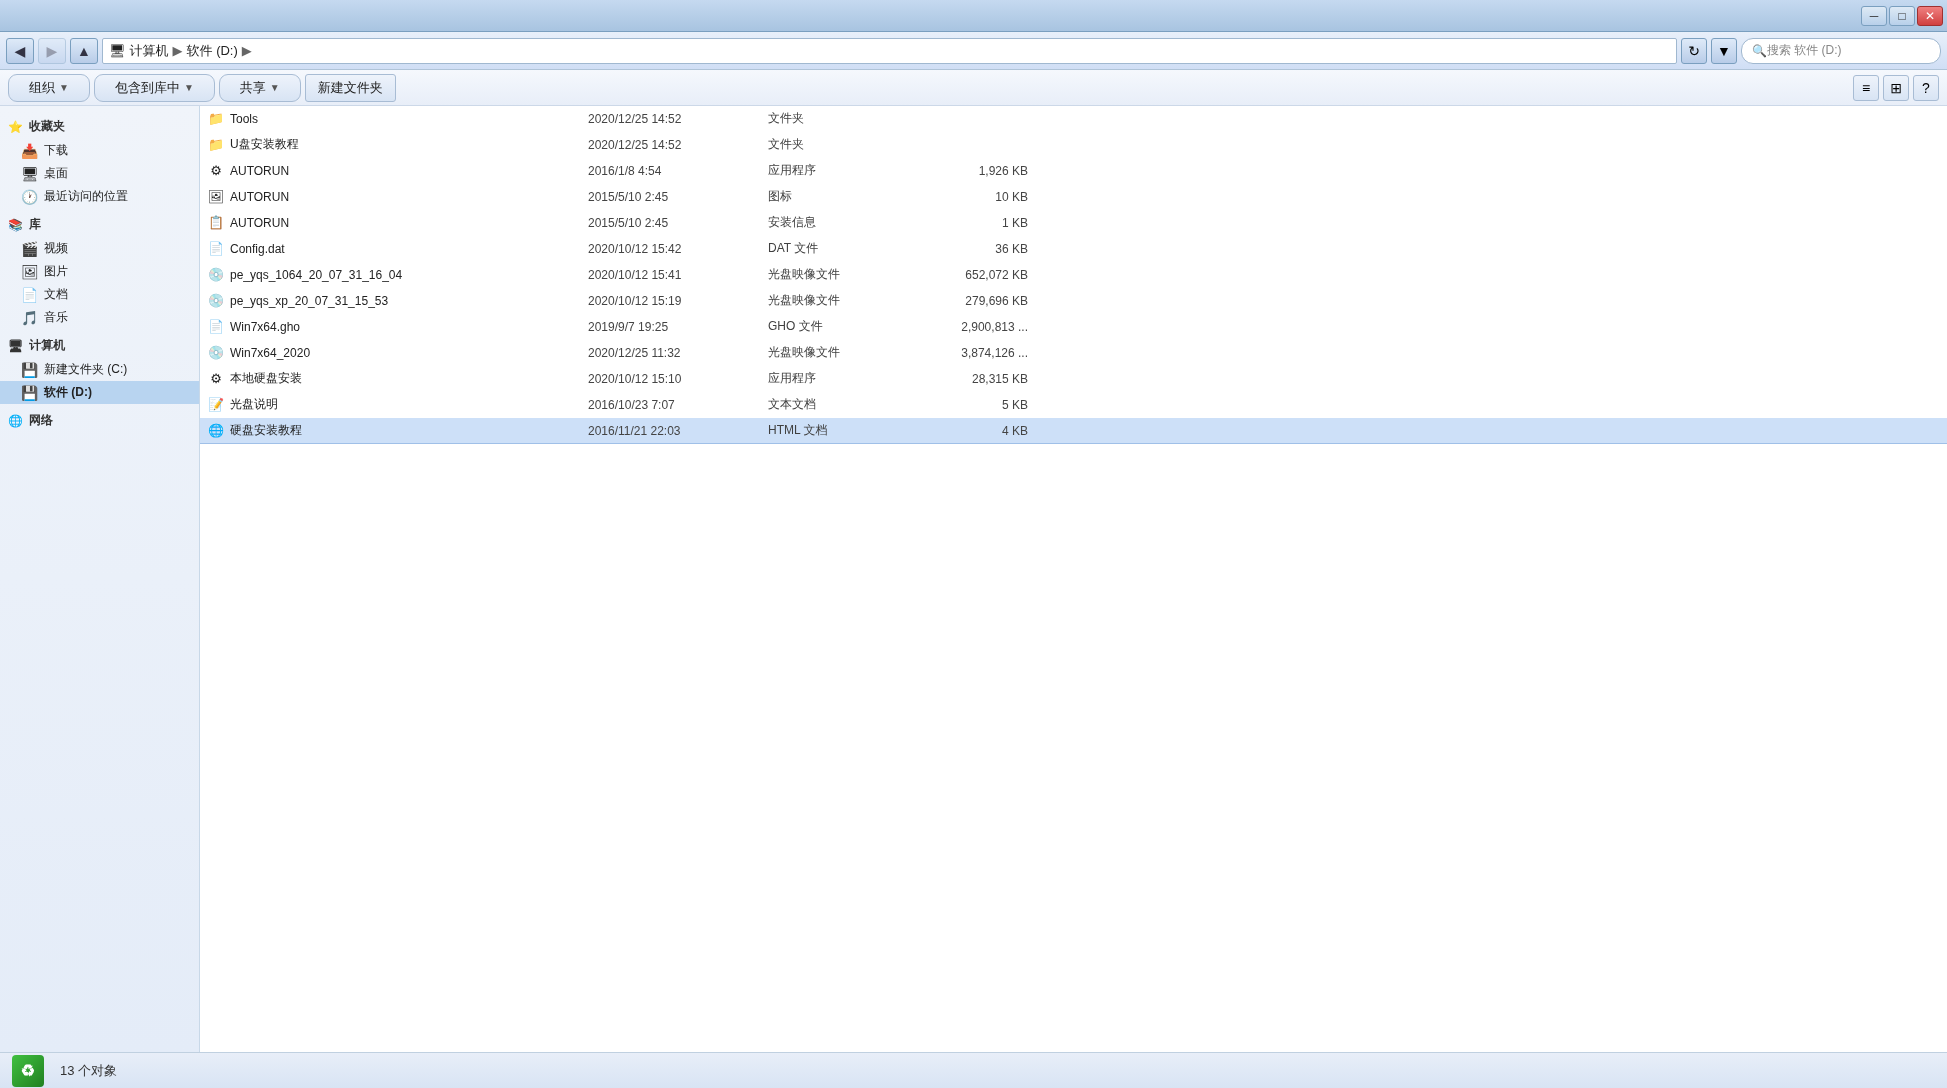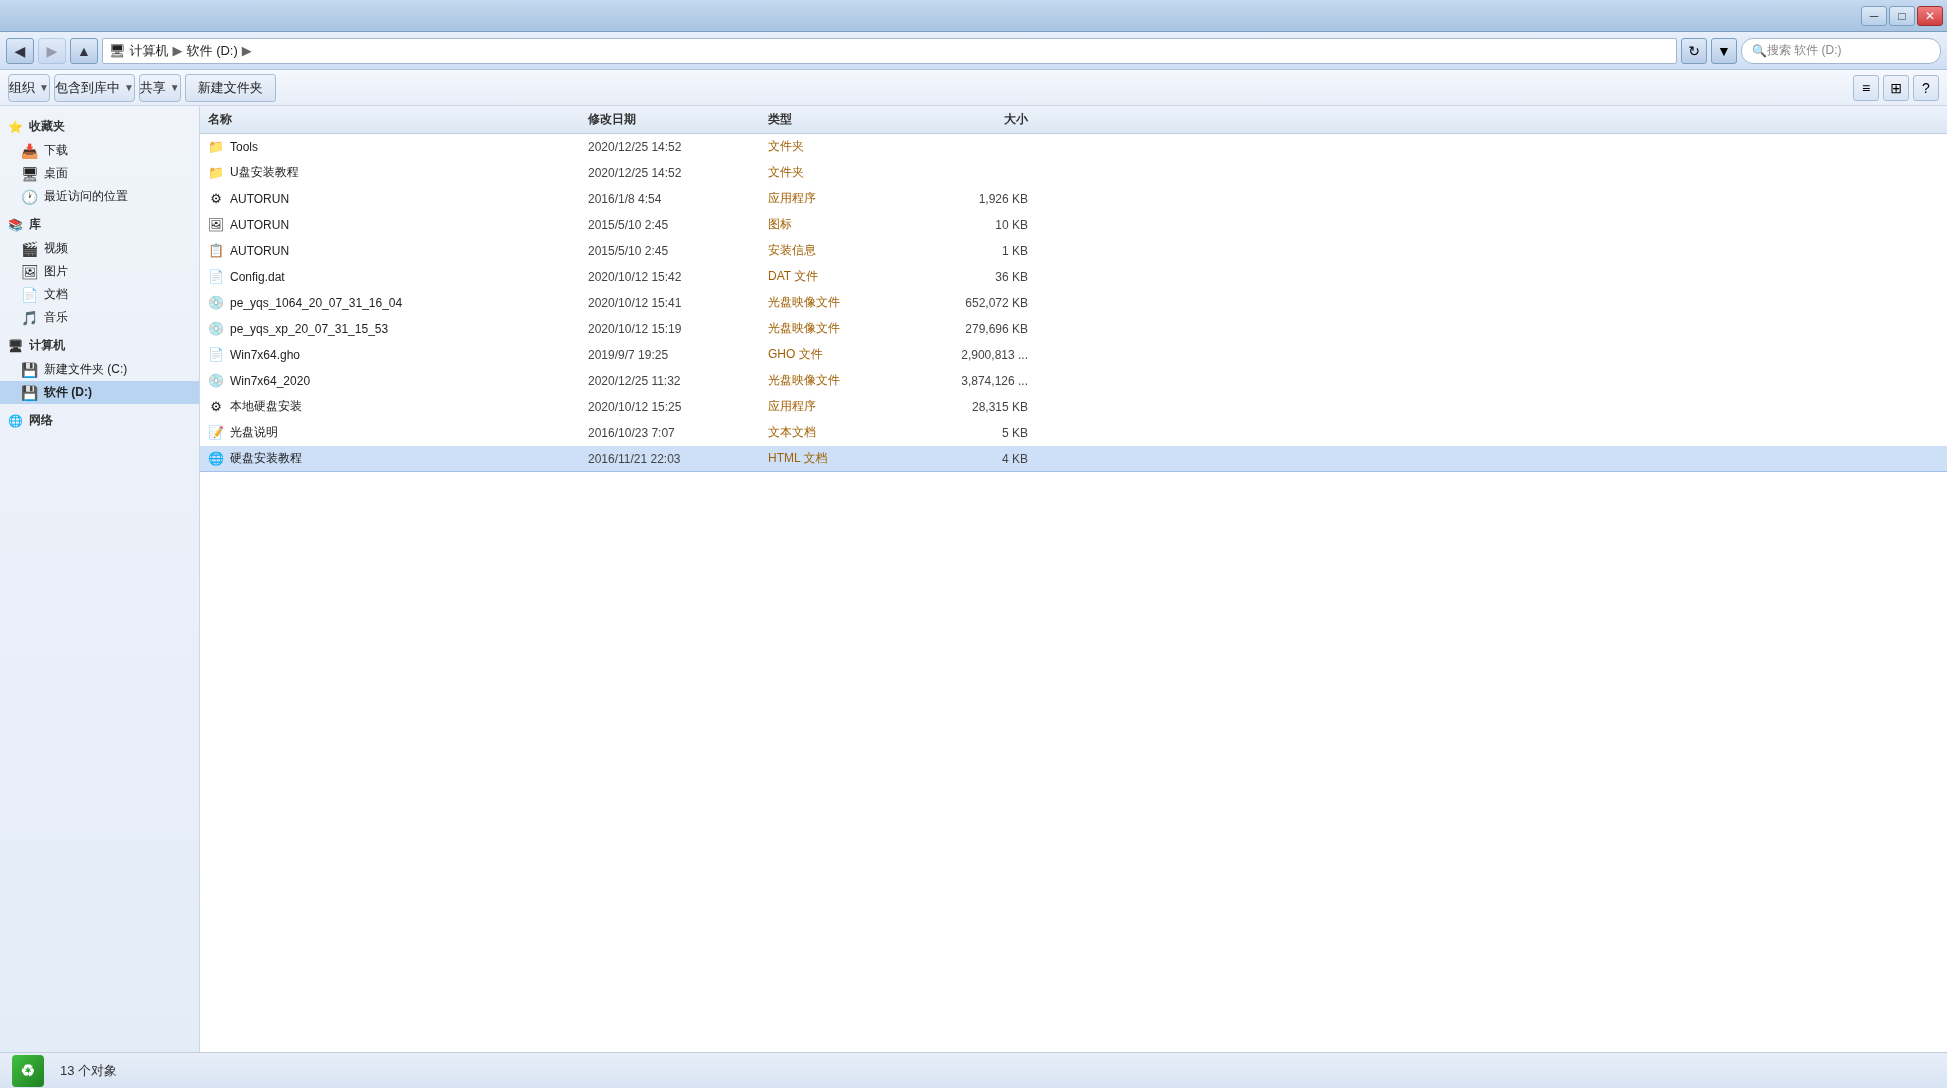--- a/index.html
+++ b/index.html
@@ -114,27 +114,27 @@
       height: 36px;
       background: linear-gradient(to bottom, #f5f8fd 0%, #e8eef8 100%);
       display: flex;
       align-items: center;
       padding: 0 8px;
       gap: 4px;
       border-bottom: 1px solid #ccd8e8;
     }
     .toolbar-btn {
       height: 28px;
-      padding: 0 0;
+      padding: 0 20px;
       display: flex;
       align-items: center;
       gap: 4px;
       background: linear-gradient(to bottom, #eef3fb, #d8e4f4);
       border: 1px solid #a8bcd4;
-      border-radius: 4px;
+      border-radius: 9px;
       cursor: pointer;
       font-size: 13px;
       color: #222;
       justify-content: flex-end;
     }
     .dropdown-arrow { font-size: 10px; color: #555; }
     .new-folder-btn {
       height: 28px;
       padding: 0 12px;
       display: flex;
@@ -259,21 +259,21 @@
     }
     .file-cell-name {
       width: 380px;
       display: flex;
       align-items: center;
       gap: 6px;
       overflow: hidden;
       white-space: nowrap;
     }
     .file-cell-date { width: 180px; color: #444; }
-    .file-cell-type { width: 140px; color: #a16207; }
+    .file-cell-type { width: 140px; color: #404040; }
     .file-cell-size { width: 120px; text-align: right; color: #444; }
     .file-icon {
       width: 16px;
       height: 16px;
       display: inline-flex;
       align-items: center;
       justify-content: center;
       font-size: 13px;
       flex-shrink: 0;
     }
@@ -425,26 +425,20 @@
     <div class="sidebar-section">
       <div class="sidebar-header">
         <span>🌐</span>
         <span>网络</span>
       </div>
     </div>
   </div>
 
   <div class="file-area">
 
-    <div class="col-headers">
-      <div class="col-name">名称</div>
-      <div class="col-date">修改日期</div>
-      <div class="col-type">类型</div>
-      <div class="col-size">大小</div>
-    </div>
 
     <div class="file-list" id="file-list">
     <div class="file-row">
       <div class="file-cell-name">
         <span class="file-icon">📁</span>
         <span>Tools</span>
       </div>
       <div class="file-cell-date">2020/12/25 14:52</div>
       <div class="file-cell-type">文件夹</div>
       <div class="file-cell-size"></div>
@@ -528,21 +522,21 @@
       </div>
       <div class="file-cell-date">2020/12/25 11:32</div>
       <div class="file-cell-type">光盘映像文件</div>
       <div class="file-cell-size">3,874,126 ...</div>
     </div>
         <div class="file-row">
       <div class="file-cell-name">
         <span class="file-icon">⚙</span>
         <span>本地硬盘安装</span>
       </div>
-      <div class="file-cell-date">2020/10/12 15:25</div>
+      <div class="file-cell-date">2020/10/12 15:10</div>
       <div class="file-cell-type">应用程序</div>
       <div class="file-cell-size">28,315 KB</div>
     </div>
         <div class="file-row">
       <div class="file-cell-name">
         <span class="file-icon">📝</span>
         <span>光盘说明</span>
       </div>
       <div class="file-cell-date">2016/10/23 7:07</div>
       <div class="file-cell-type">文本文档</div>

